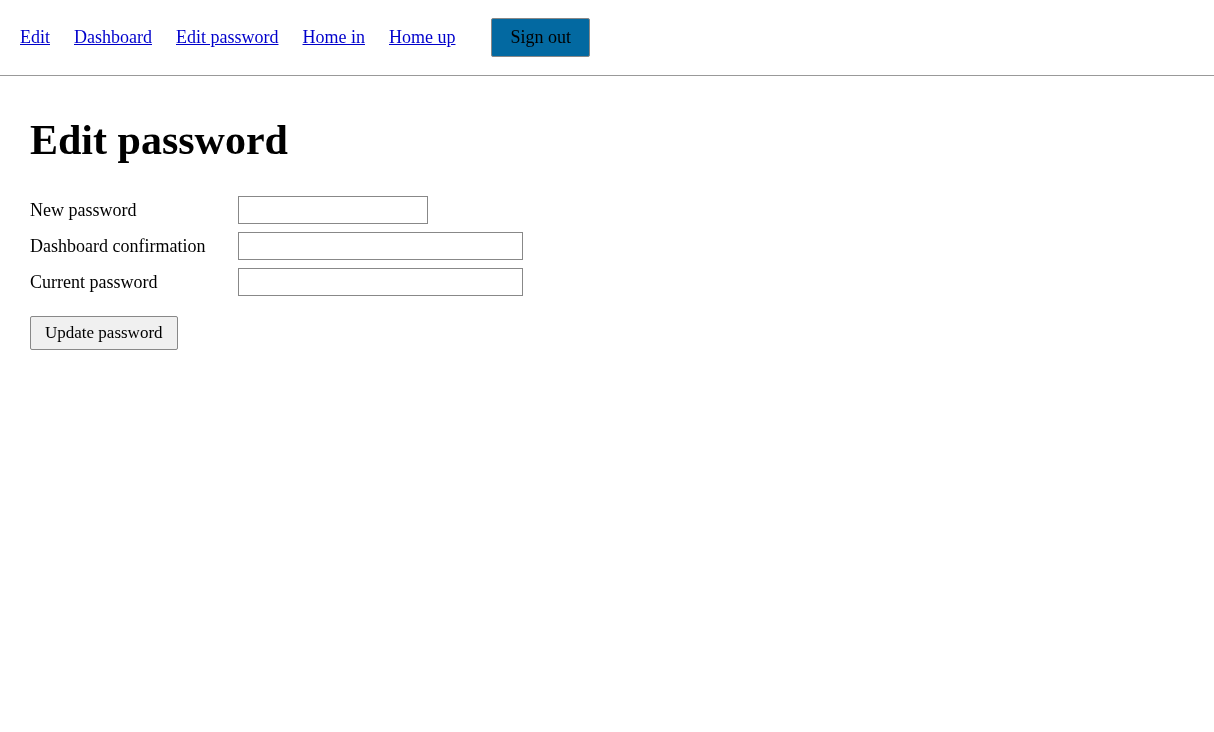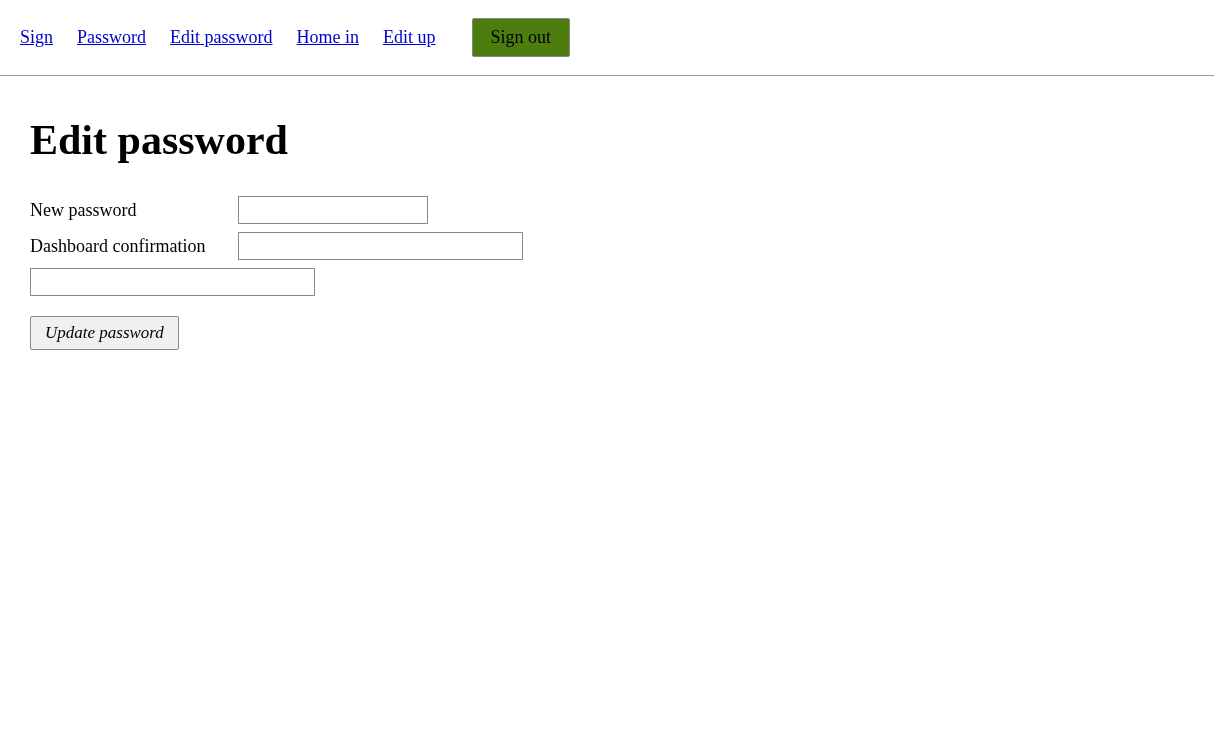--- a/index.html
+++ b/index.html
@@ -28,21 +28,21 @@
       text-decoration: underline;
       font-size: 18px;
       cursor: pointer;
     }
 
     .sign-out-btn {
       margin-left: 12px;
       padding: 8px 18px;
       font-size: 18px;
       font-family: Times New Roman, Times, serif;
-      background: #4d7c0f;
+      background: #0369a1;
       border: 1px solid #888;
       cursor: pointer;
       border-radius: 2px;
     }
 
     .main-content {
       padding: 40px 30px;
     }
 
     h1 {
@@ -85,48 +85,48 @@
 
     .submit-btn {
       margin-top: 12px;
       padding: 6px 14px;
       font-size: 17px;
       font-family: Times New Roman, Times, serif;
       background: #f0f0f0;
       border: 1px solid #888;
       cursor: pointer;
       border-radius: 2px;
-      font-style: italic;
     }
   </style>
 </head>
 <body>
 
 <nav>
-  <a>Sign</a>
-  <a>Password</a>
+  <a>Edit</a>
+  <a>Dashboard</a>
   <a>Edit password</a>
   <a>Home in</a>
-  <a>Edit up</a>
+  <a>Home up</a>
   <button class="sign-out-btn">Sign out</button>
 </nav>
 
 <div class="main-content">
   <h1>Edit password</h1>
 
   <form>
     <div class="form-group">
       <label>New password</label>
       <input id="new-password-input" type="password" placeholder="" style="">
     </div>
 
     <div class="form-group">
       <label>Dashboard confirmation</label>
       <input id="password-confirmation-input" type="password" placeholder="" style="">
     </div>
 
     <div class="form-group">
+      <label>Current password</label>
       <input id="current-password-input" type="password" placeholder="" style="">
     </div>
 
     <button type="submit" class="submit-btn">Update password</button>
   </form>
 </div>
 
 </body></html>

